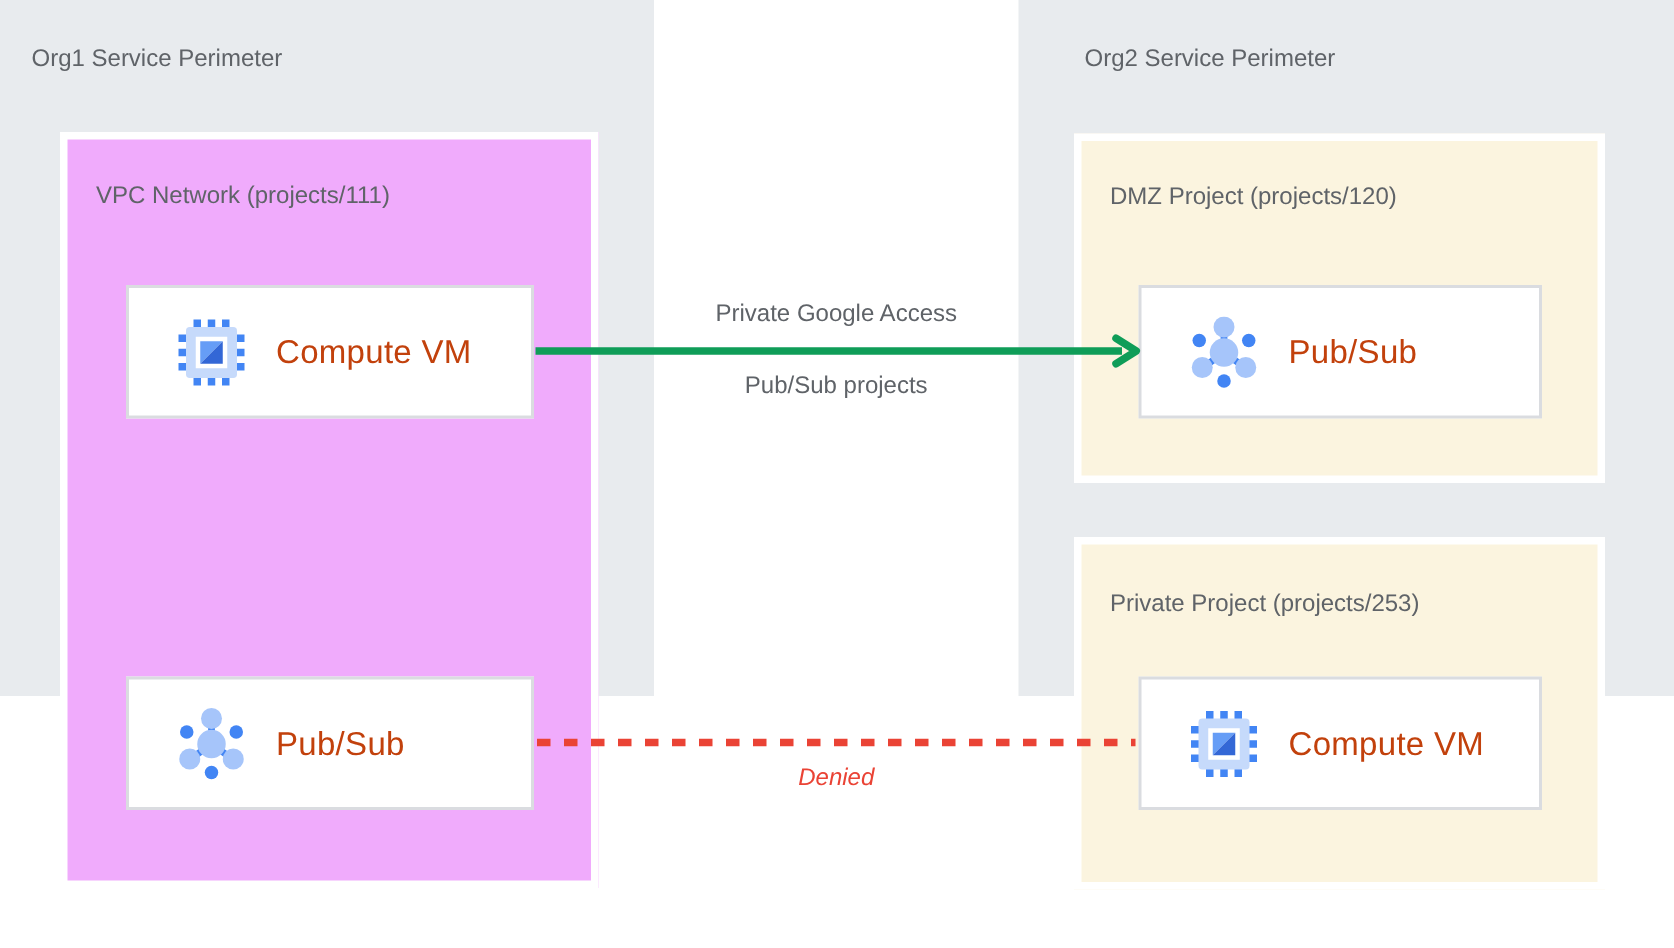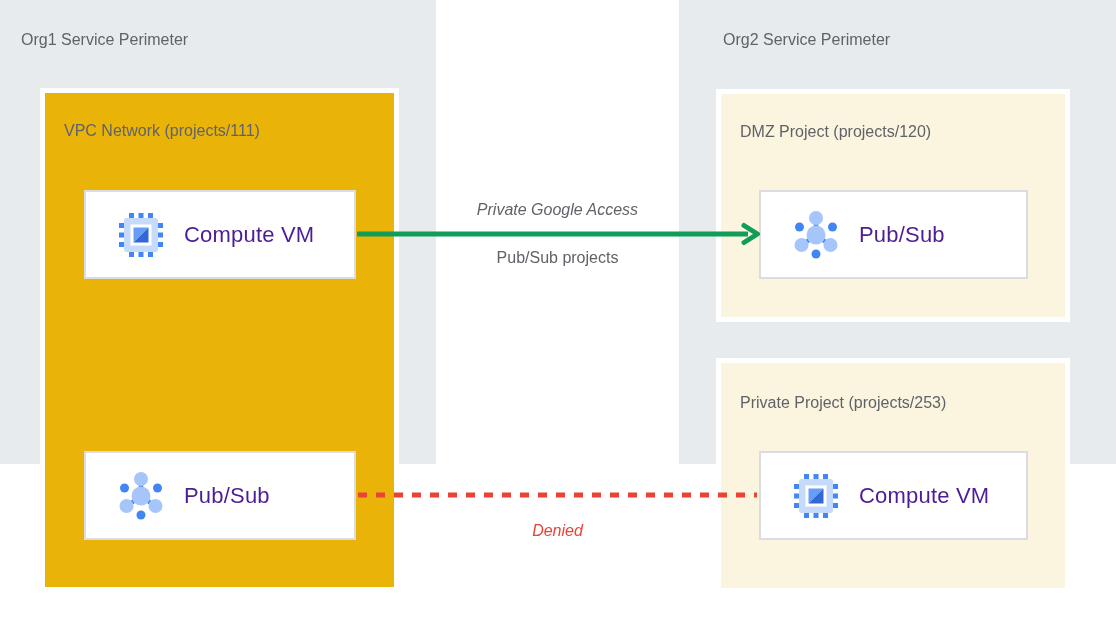--- a/index.html
+++ b/index.html
@@ -9,37 +9,37 @@
   }
   .panel { position:absolute; top:0; height:464px; background:#E8EBEE; }
   .panel-left  { left:0;   width:436px; }
   .panel-right { left:679px; width:437px; }
   .panel-title {
     position:absolute; font-size:16px; color:#5F6368; white-space:nowrap;
   }
   .zone {
     position:absolute; border:5px solid #ffffff; box-sizing:border-box;
   }
-  .zone-blue   { background:#eab308; }
+  .zone-blue   { background:#f0abfc; }
   .zone-yellow { background:#FBF4DF; }
   .zone-title {
     position:absolute; left:19px; top:29px; font-size:16px; color:#5F6368; white-space:nowrap;
   }
   .node-card {
     position:absolute; background:#ffffff; border:2px solid #DADCE0;
     box-sizing:border-box; display:flex; align-items:center;
     padding-left:31px; gap:19px;
   }
-  .node-label { font-size:22px; color:#4c1d95; letter-spacing:0.2px; white-space:nowrap; }
+  .node-label { font-size:22px; color:#c2410c; letter-spacing:0.2px; white-space:nowrap; }
   .node-icon { width:48px; height:48px; flex:0 0 48px; }
   .mid-label {
     position:absolute; left:436px; width:243px; text-align:center;
     font-size:16px; color:#5F6368; white-space:nowrap;
   }
-  .italic { font-style:italic; }
+  .italic { }
   .denied { color:#EA4335; font-style:italic; }
   .connectors { position:absolute; left:0; top:0; pointer-events:none; }
 </style>
 </head>
 <body>
 
 <div class="stage">
 
   <div class="panel panel-left">
     <div class="panel-title" style="left:21px; top:31px;">Org1 Service Perimeter</div>
@@ -148,15 +148,15 @@
   <svg class="connectors" width="1116" height="632" viewBox="0 0 1116 632">
     <g>
       <line x1="357" y1="234" x2="748" y2="234" stroke="#0F9D58" stroke-width="5"></line>
       <path d="M744 225.5 L757.5 234 L744 242.5" fill="none" stroke="#0F9D58" stroke-width="5" stroke-linecap="round" stroke-linejoin="round"></path>
     </g>
     <line x1="358" y1="495" x2="757" y2="495" stroke="#EA4335" stroke-width="5" stroke-dasharray="9 9"></line>
   </svg>
 
   <div class="mid-label italic" style="top:201px;">Private Google Access</div>
   <div class="mid-label" style="top:249px;">Pub/Sub projects</div>
-  <div class="mid-label denied" style="top:510px;margin-top:12px;">Denied</div>
+  <div class="mid-label denied" style="top:510px;">Denied</div>
 
 </div>
 
 </body></html>

